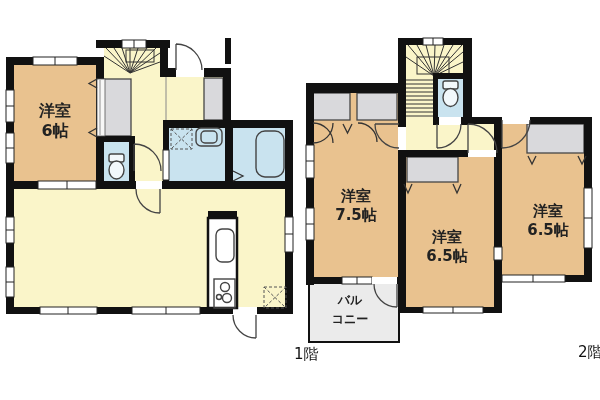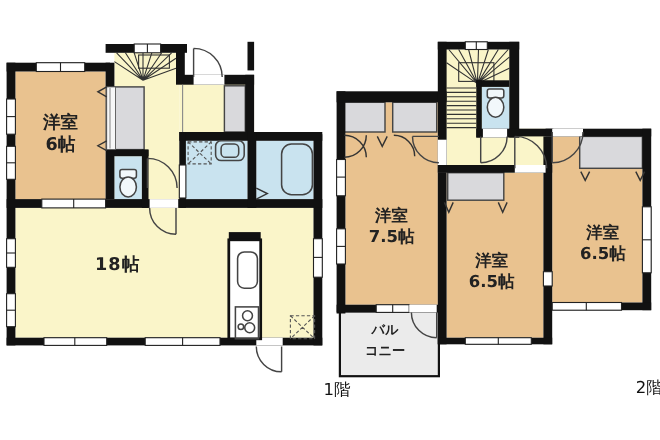--- a/index.html
+++ b/index.html
@@ -229,21 +229,20 @@
       <path d="M578,156 L582,164 L586,156"></path>
     </g>
   </g>
 </svg>
 
 <div class="rlbl" style="left:55px; top:101px; font-size:16px;">
   <div>洋室</div>
   <div>6帖</div>
 </div>
 <div class="rlbl" style="left:107px; top:230px; font-size:17px;">
-  <div style="font-size:16px; letter-spacing:1px;">18帖</div>
 </div>
 <div class="rlbl" style="left:356px; top:187px; font-size:15px;">
   <div>洋室</div>
   <div>7.5帖</div>
 </div>
 <div class="rlbl" style="left:447px; top:228px; font-size:15px;">
   <div>洋室</div>
   <div>6.5帖</div>
 </div>
 <div class="rlbl" style="left:548px; top:202px; font-size:15px;">

